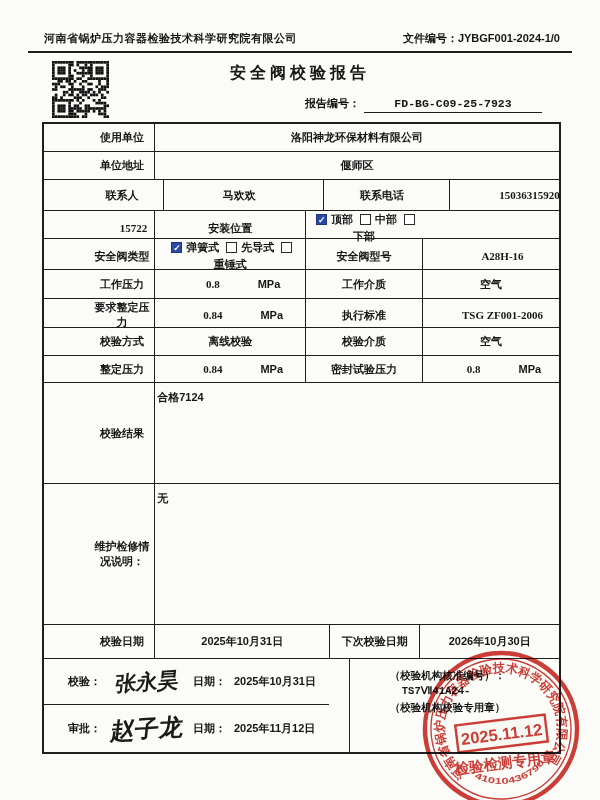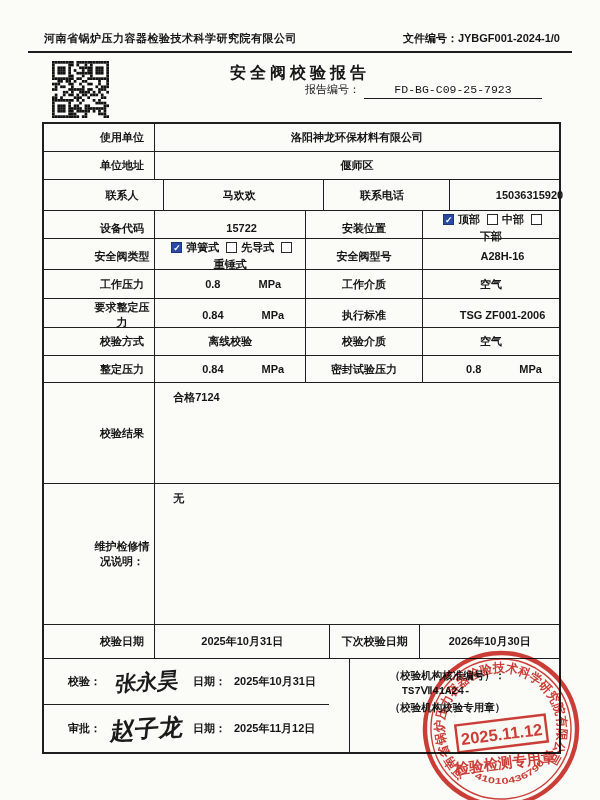--- a/index.html
+++ b/index.html
@@ -4,33 +4,33 @@
 <style>
   html,body{margin:0;padding:0;}
   body{width:600px;height:800px;background:#e8e8e6;font-family:"Liberation Sans",sans-serif;}
   .page{position:relative;width:600px;height:800px;background:#fbfbf8;overflow:hidden;color:#161616;}
   
   .company{position:absolute;left:44px;top:31px;font-size:11px;font-weight:700;letter-spacing:.5px;}
   .docnum{position:absolute;right:40px;top:31px;font-size:11px;font-weight:700;}
   .rule{position:absolute;left:28px;right:28px;top:51px;height:2px;background:#1d1d1d;}
   .qr{position:absolute;left:52px;top:61px;width:57px;height:57px;}
   .title{position:absolute;left:0;right:0;top:63px;text-align:center;font-size:16px;font-weight:700;letter-spacing:4px;}
-  .repnum{position:absolute;left:305px;top:82px;font-size:11px;font-weight:400;white-space:nowrap;}
+  .repnum{position:absolute;left:305px;top:96px;font-size:11px;font-weight:700;white-space:nowrap;}
   .repnum .uline{display:inline-block;width:178px;text-align:center;border-bottom:1.5px solid #1d1d1d;padding-bottom:2px;margin-left:4px;font-family:"Liberation Mono",monospace;font-size:11.5px;}
   
   .tbl{position:absolute;left:42px;top:122px;width:515px;border:2px solid #1f1f1f;background:transparent;}
   .r{display:grid;border-top:1px solid #1f1f1f;}
   .r:first-child{border-top:none;}
   .c{border-left:1px solid #1f1f1f;display:flex;align-items:center;justify-content:center;font-size:11px;font-weight:700;box-sizing:border-box;padding:1px 3px;text-align:center;}
   .c:first-child{border-left:none;margin-left:46px;}
   .cols4{grid-template-columns:21.4% 29.3% 22.7% 26.6%;}
   .colsDate{grid-template-columns:21.4% 34% 17.5% 27.1%;}
   .cols2{grid-template-columns:21.4% 78.6%;}
-  .big{align-items:flex-start;justify-content:flex-start;text-align:center;padding:7px 18px;}
-  .mono{font-family:Liberation Sans, sans-serif;font-weight:700;padding-left:26px;}
+  .big{align-items:flex-start;justify-content:flex-start;text-align:center;padding:7px 2px;}
+  .mono{font-family:Liberation Serif, serif;font-weight:700;padding-left:26px;}
   .pcell{gap:38px;}
   
   .cbg{display:flex;align-items:center;justify-content:center;flex-wrap:wrap;gap:2px;line-height:15px;}
   .cb{display:inline-block;width:11px;height:11px;box-sizing:border-box;border:1.3px solid #2b2b2b;background:#fff;margin:0 2px 0 5px;vertical-align:-1px;position:relative;}
   .cb.on{background:#2a49a4;border-color:#20367c;}
   .cb.on .tick{position:absolute;left:1px;top:-2px;color:#fff;font-size:9px;font-weight:700;}
   
   .sigwrap{grid-template-columns:55.3% 44.7%;height:93px;gap:20px;}
   .sigleft{display:flex;flex-direction:column;}
   .sigrow{display:flex;align-items:center;padding-left:24px;font-size:11px;font-weight:700;box-sizing:border-box;}
@@ -318,21 +318,20 @@
     </div>
 
     <div class="r cols4" style="height:30px;gap:9px;">
       <div class="c">联系人</div>
       <div class="c">马欢欢</div>
       <div class="c">联系电话</div>
       <div class="c mono">15036315920</div>
     </div>
 
     <div class="r cols4" style="height:27px;">
-      <div class="c">设备代码</div>
       <div class="c mono">15722</div>
       <div class="c">安装位置</div>
       <div class="c cbg">
         <span class="cb on">
             <span class="tick">✓</span>
           </span>
           <span>顶部</span>
         <span class="cb"></span>
           <span>中部</span>
         <span class="cb"></span>

